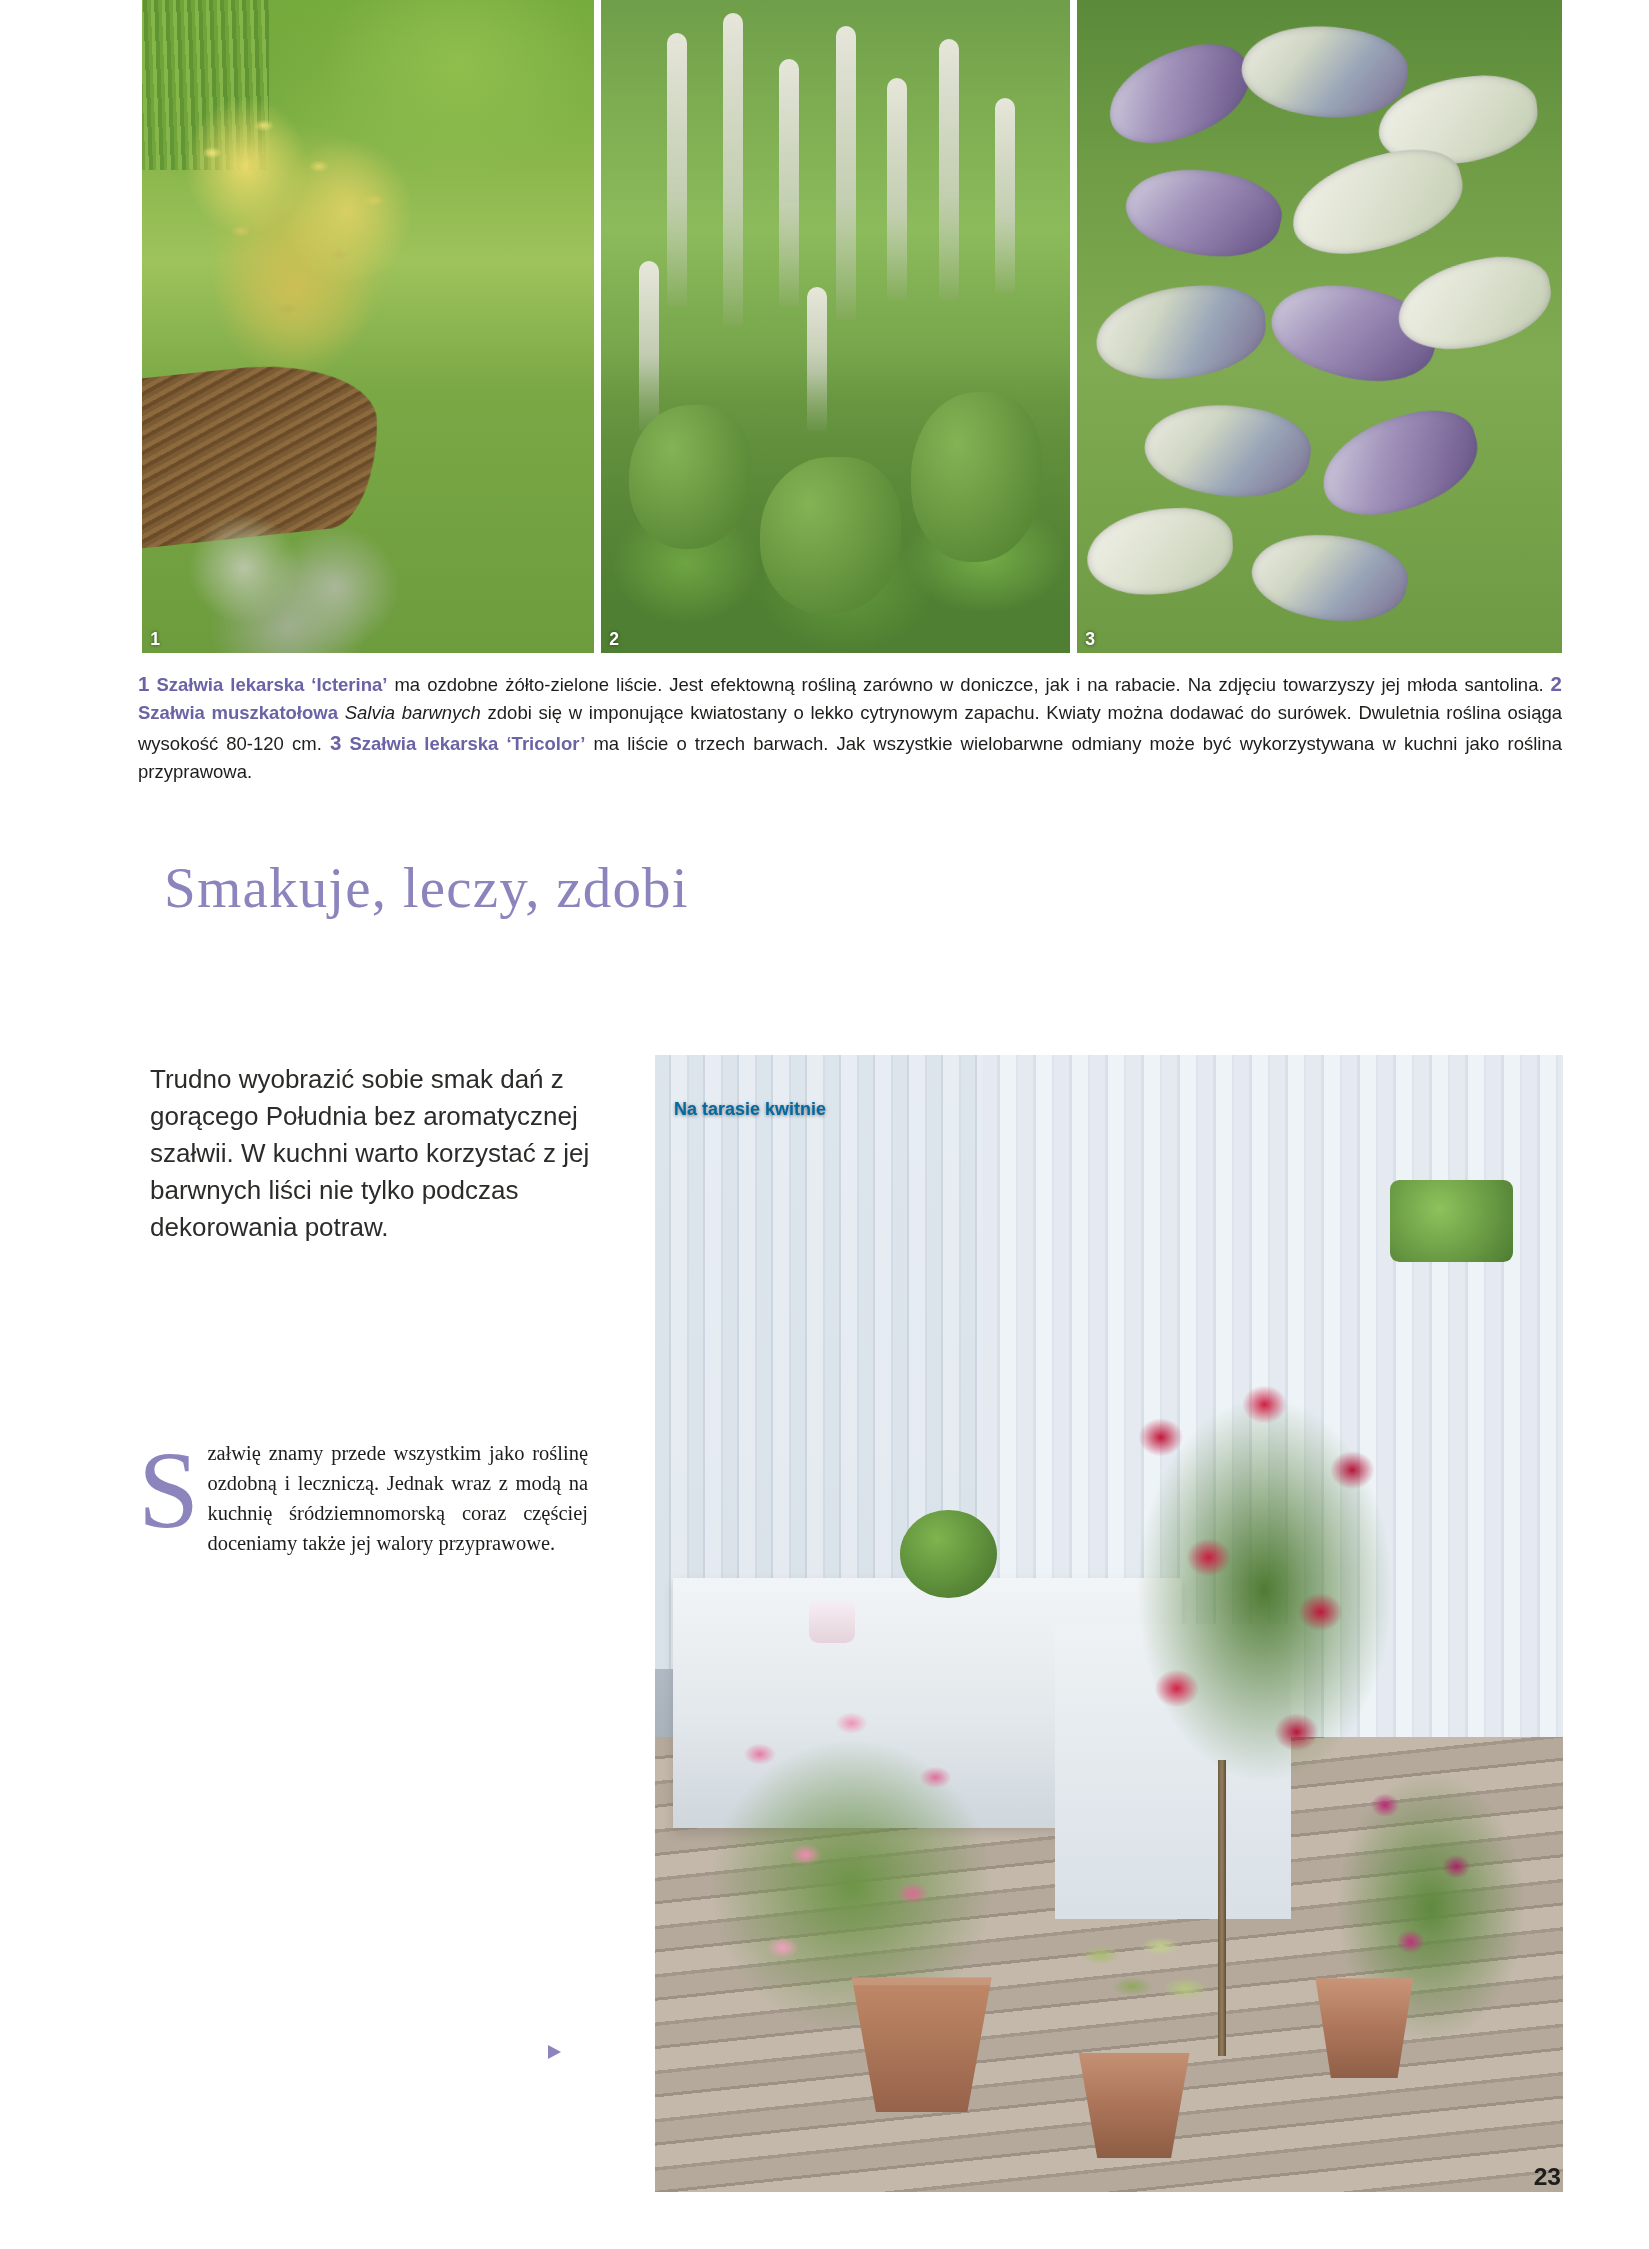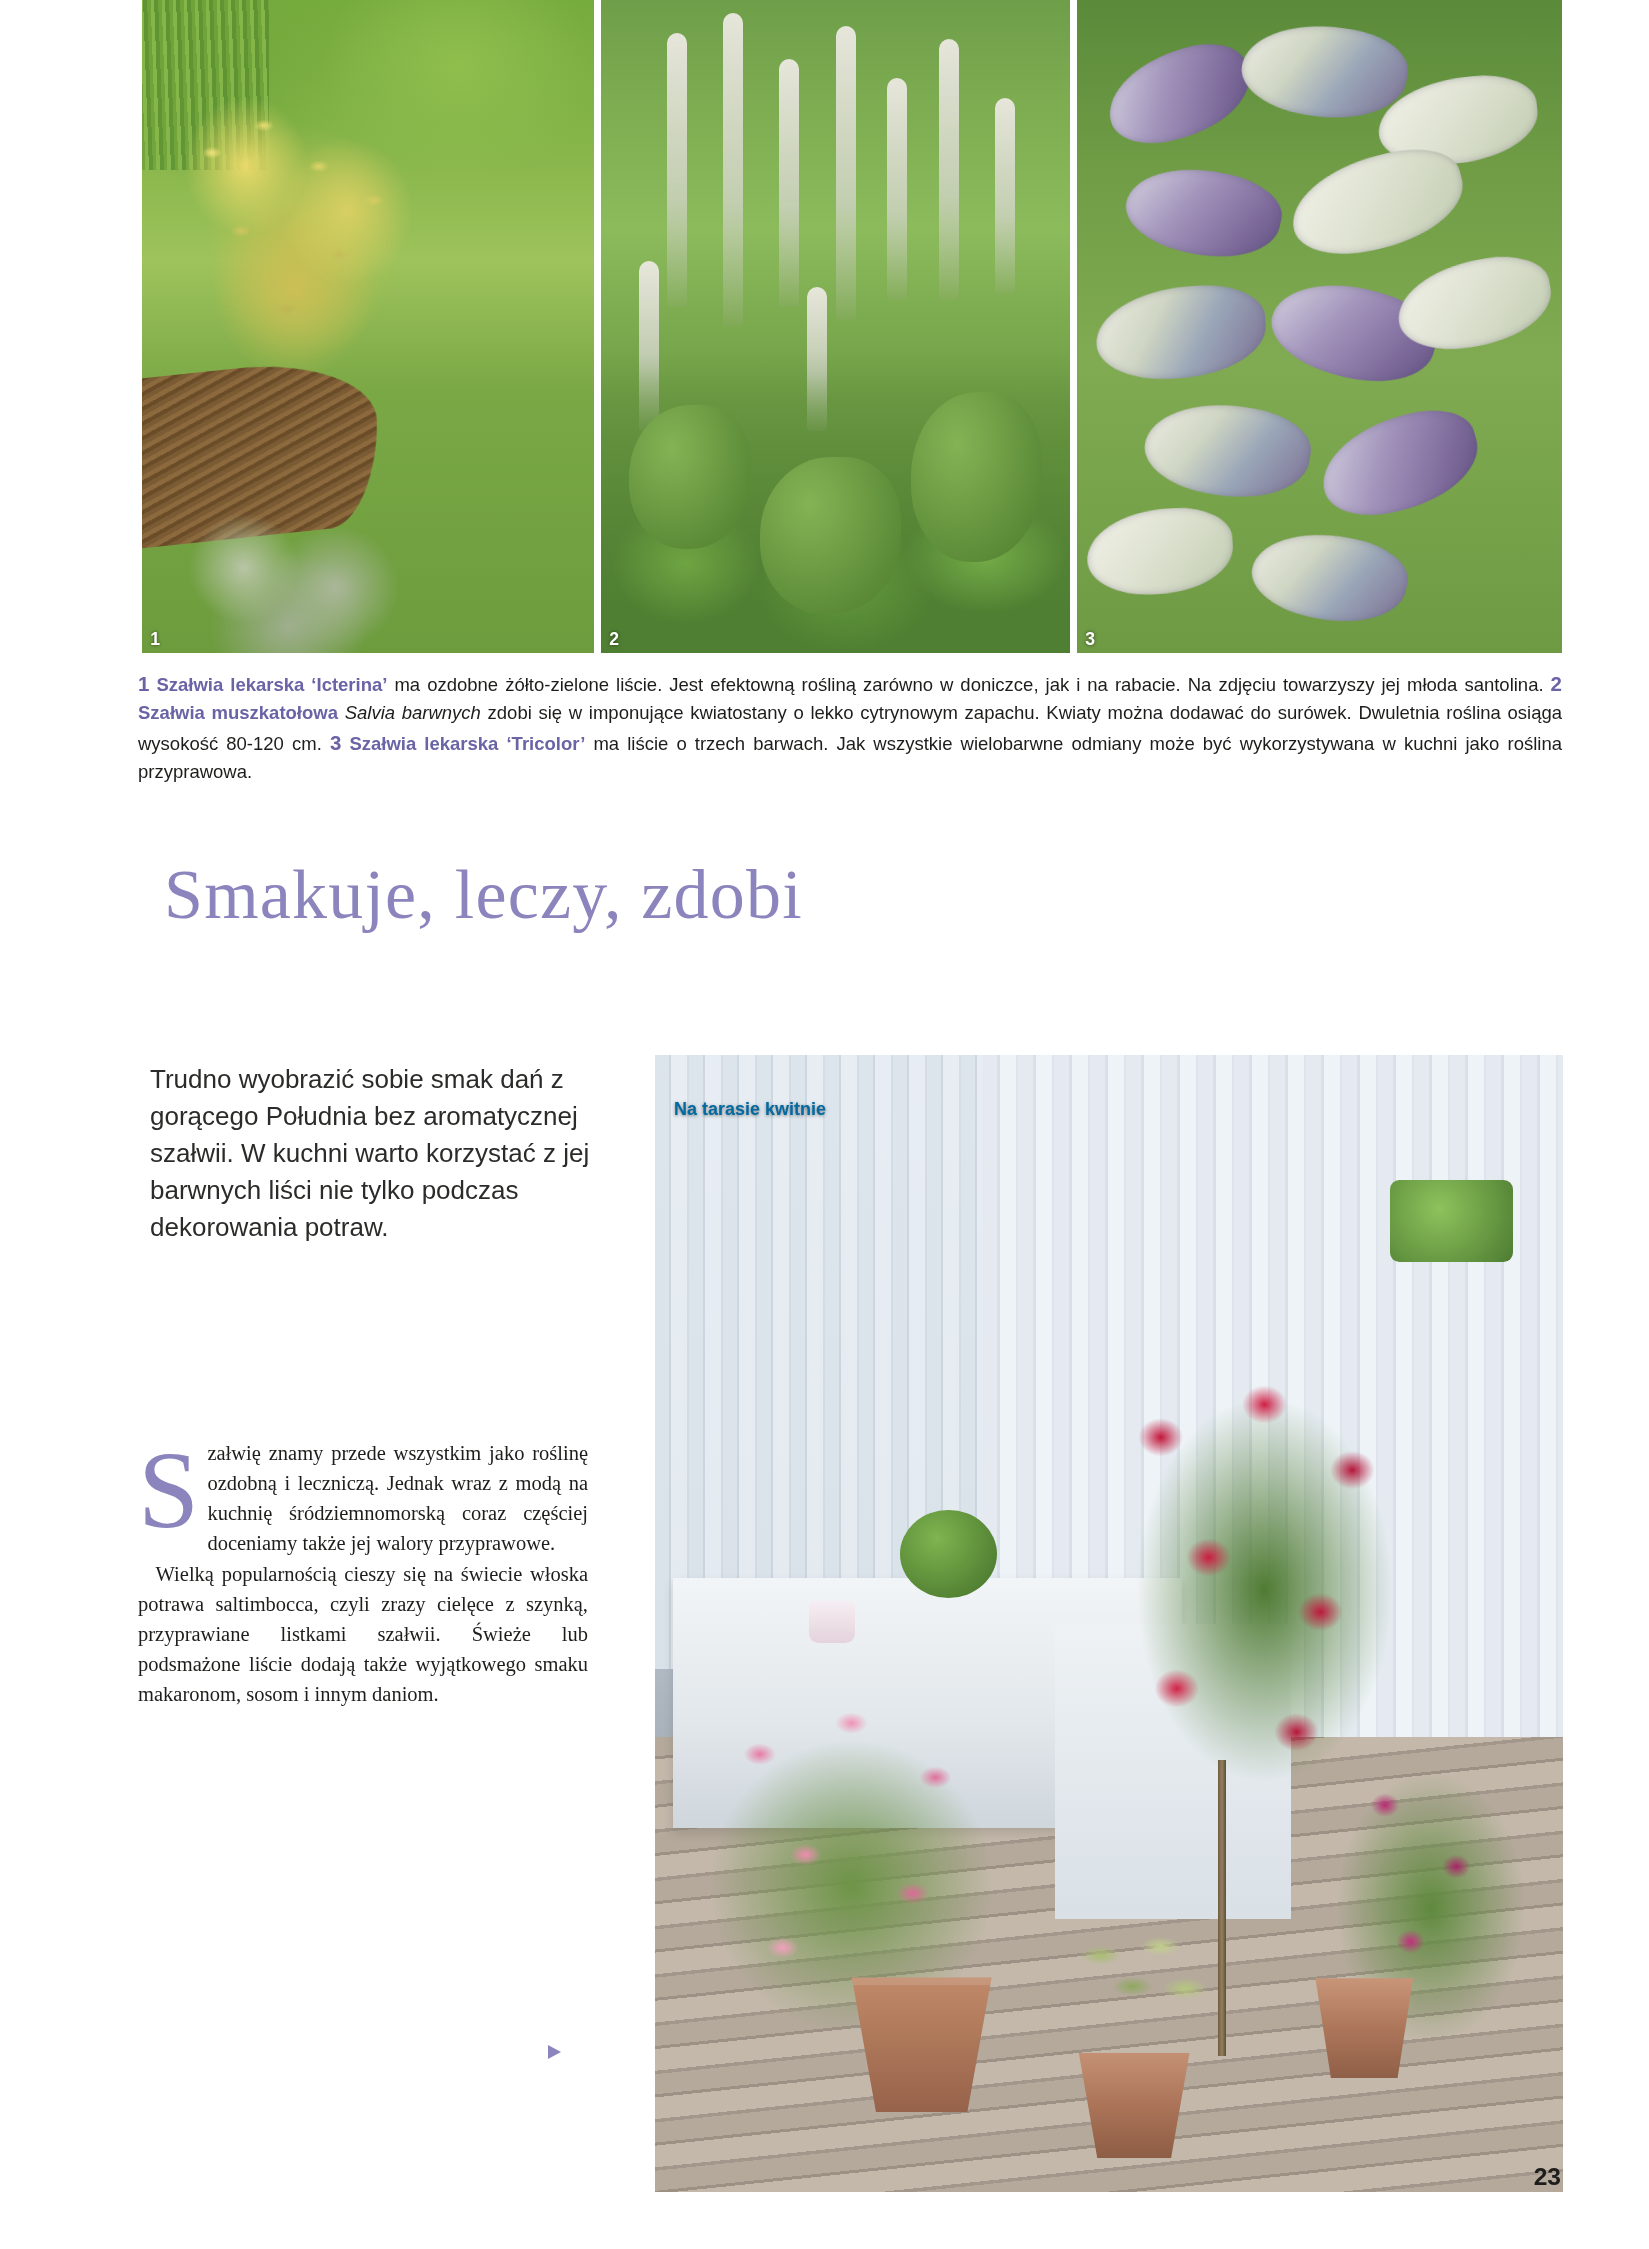--- a/index.html
+++ b/index.html
@@ -169,21 +169,21 @@
   }
   .caption i { font-style: italic; }
 
   
   .headline {
     position: absolute;
     left: 164px;
     top: 855px;
     width: 1336px;
     font-family: "Liberation Serif", serif;
-    font-size: 70px;
+    font-size: 57px;
     color: #8b84bd;
     letter-spacing: 1.2px;
     white-space: nowrap;
   }
 
   
   .lead {
     position: absolute;
     left: 150px;
     top: 1061px;
@@ -431,21 +431,20 @@
   <b>Szałwia lekarska ‘Tricolor’</b><span> ma liście o trzech barwach. Jak wszystkie wielobarwne odmiany może być wykorzystywana w kuchni jako roślina przyprawowa.</span>
 </div>
 
 <div class="headline">Smakuje, leczy, zdobi</div>
 
 <div class="lead">Trudno wyobrazić sobie smak dań z gorącego Południa bez aromatycznej szałwii. W kuchni warto korzystać z jej barwnych liści nie tylko podczas dekorowania potraw.</div>
 
 <div class="body-col">
   <span class="dropcap">S</span>
   <p>załwię znamy przede wszystkim jako roślinę ozdobną i leczniczą. Jednak wraz z modą na kuchnię śródziemnomorską coraz częściej doceniamy także jej walory przyprawowe.</p>
-  <p>Wielką popularnością cieszy się na świecie włoska potrawa saltimbocca, czyli zrazy cielęce z szynką, przyprawiane listkami szałwii. Świeże lub podsmażone liście dodają także wyjątkowego smaku makaronom, sosom i innym daniom.</p>
 </div>
 <div class="arrow-mark"></div>
 
 <div class="main-photo">
   <div class="sky"></div>
   <div class="wall2"></div>
   <div class="wall"></div>
   <div class="deck"></div>
   <div class="bench"></div>
   <div class="table"></div>

